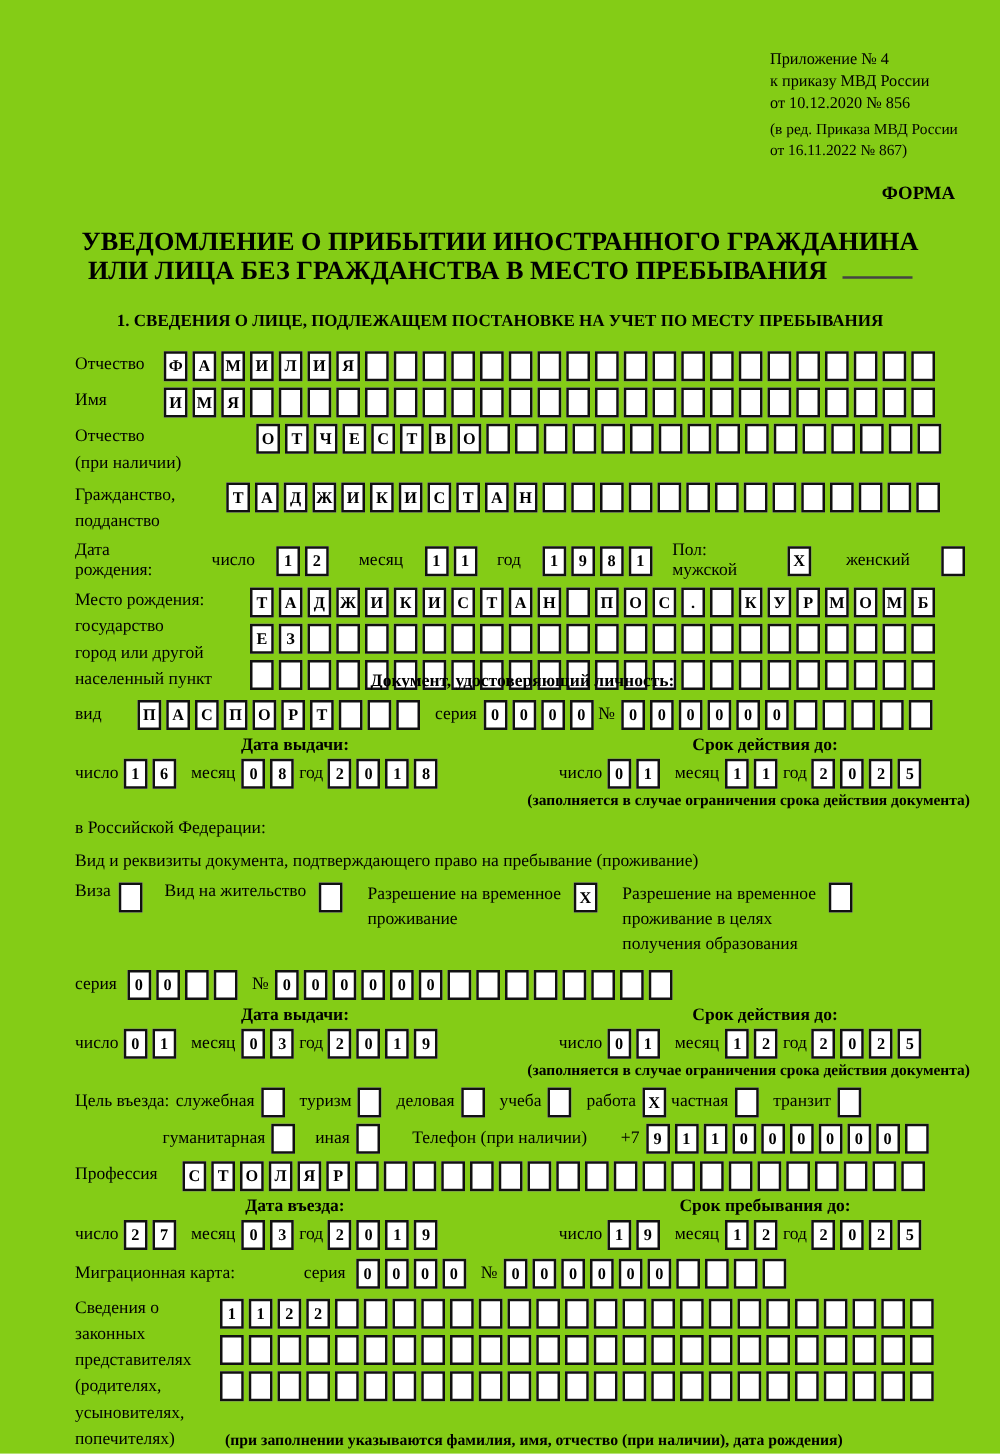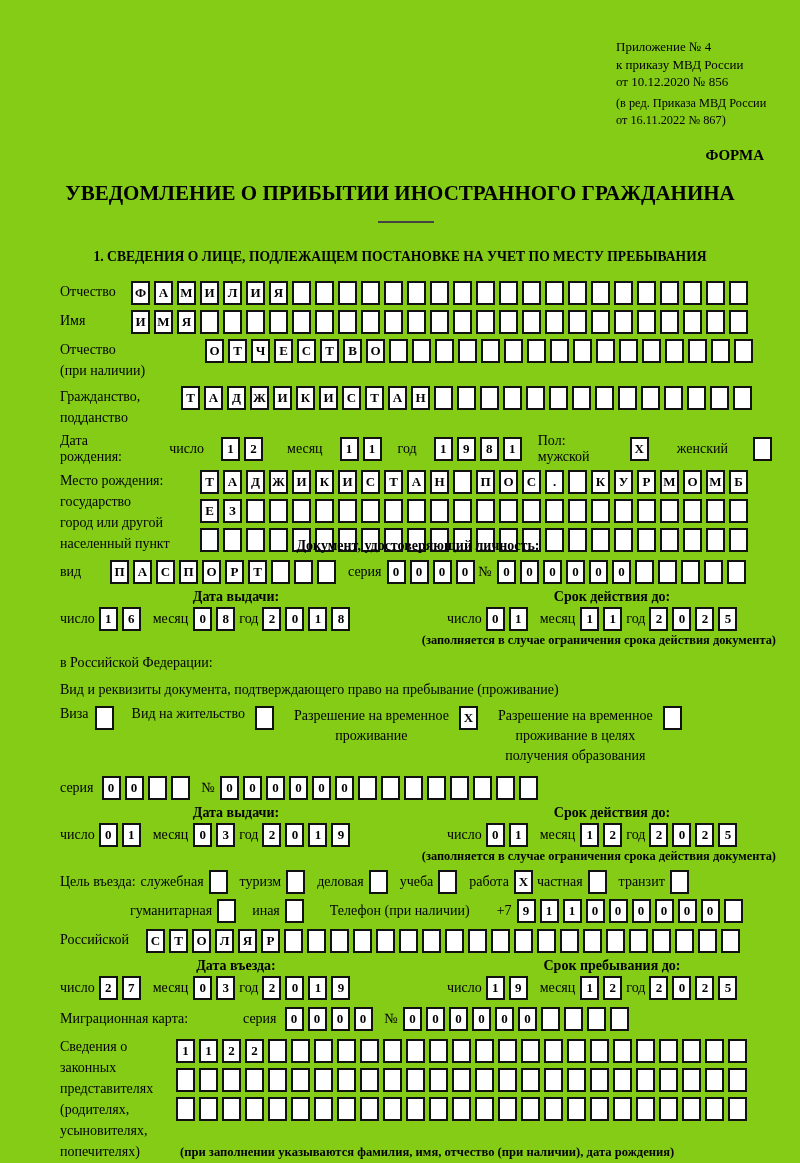--- a/index.html
+++ b/index.html
@@ -45,21 +45,21 @@
   .date-row { display:flex; align-items:center; margin-top:2px; }
   .dategroup { display:flex; align-items:center; }
   .dg-left { width:352px; }
   .dategroup .t { margin-right:4px; }
   .dategroup .t2 { margin:0 5px 0 8px; }
   .valid-note { text-align:right; font-weight:bold; font-size:12.4px; margin:2px 0 4px 0; }
 
   .plain-line { line-height:21px; margin-bottom:4px; }
 
   .visa-row { display:flex; align-items:flex-start; margin:6px 0 10px 0; }
-  .center-label { text-align:center; line-height:20px; }
+  .center-label { text-align:left; line-height:20px; }
 
   .reps-caption { font-weight:bold; font-size:12.6px; margin-left:120px; margin-top:4px; }
 </style>
 </head>
 <body>
 
 <div class="page">
 
   <div class="appendix">
     <div>Приложение № 4</div>
@@ -67,21 +67,21 @@
     <div>от 10.12.2020 № 856</div>
     <div class="edition">(в ред. Приказа МВД России</div>
     <div class="edition" style="margin-top:0;">от 16.11.2022 № 867)</div>
   </div>
 
   <div class="forma">ФОРМА</div>
 
   <div class="title">
     <div>УВЕДОМЛЕНИЕ О ПРИБЫТИИ ИНОСТРАННОГО ГРАЖДАНИНА</div>
     <div>
-      <span class="title-underline"></span>
+      <span>ИЛИ ЛИЦА БЕЗ ГРАЖДАНСТВА В МЕСТО ПРЕБЫВАНИЯ</span><span class="title-underline"></span>
     </div>
   </div>
 
   <div class="section-heading">1. СВЕДЕНИЯ О ЛИЦЕ, ПОДЛЕЖАЩЕМ ПОСТАНОВКЕ НА УЧЕТ ПО МЕСТУ ПРЕБЫВАНИЯ</div>
 
   <div class="form-body">
 
     <div class="row">
       <div class="lbl w-surname">Отчество</div>
       <div class="cells">
@@ -571,21 +571,21 @@
           <span class="cell">0</span>
           <span class="cell">0</span>
           <span class="cell">0</span>
           <span class="cell">0</span>
           <span class="cell">0</span>
           <span class="cell"></span>
         </span>
     </div>
 
     <div class="row" style="margin-top:6px;">
-      <div class="lbl w-profession">Российской</div>
+      <div class="lbl w-profession">Профессия</div>
       <div class="cells">
           <span class="cell">С</span>
           <span class="cell">Т</span>
           <span class="cell">О</span>
           <span class="cell">Л</span>
           <span class="cell">Я</span>
           <span class="cell">Р</span>
           <span class="cell"></span>
           <span class="cell"></span>
           <span class="cell"></span>

